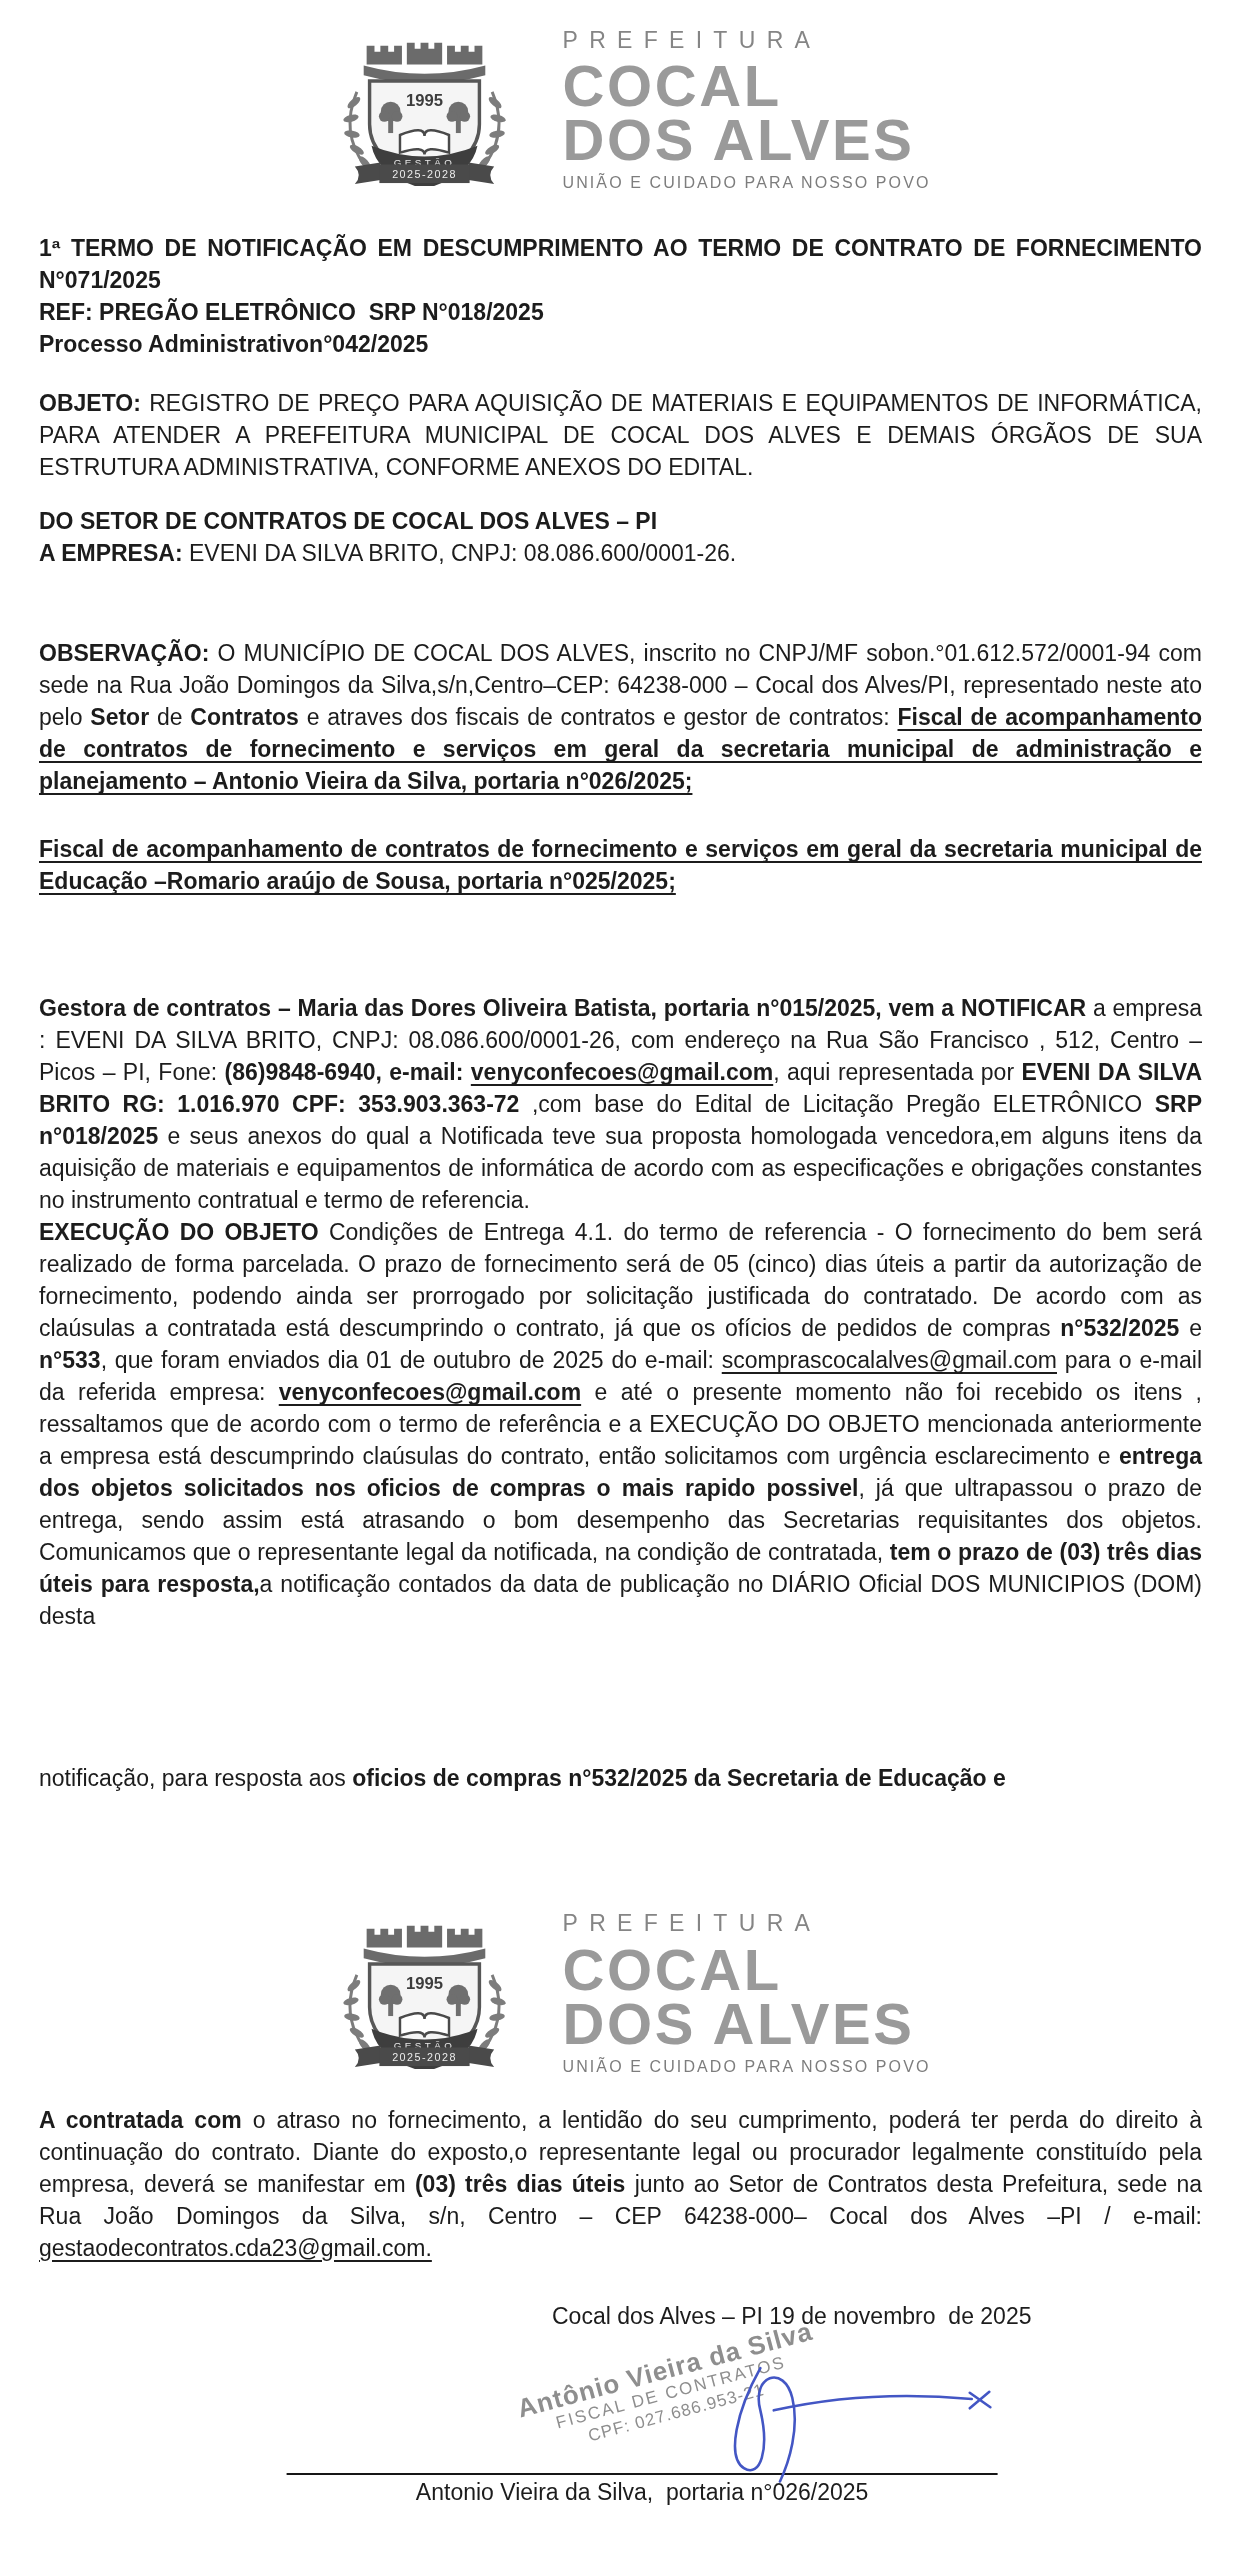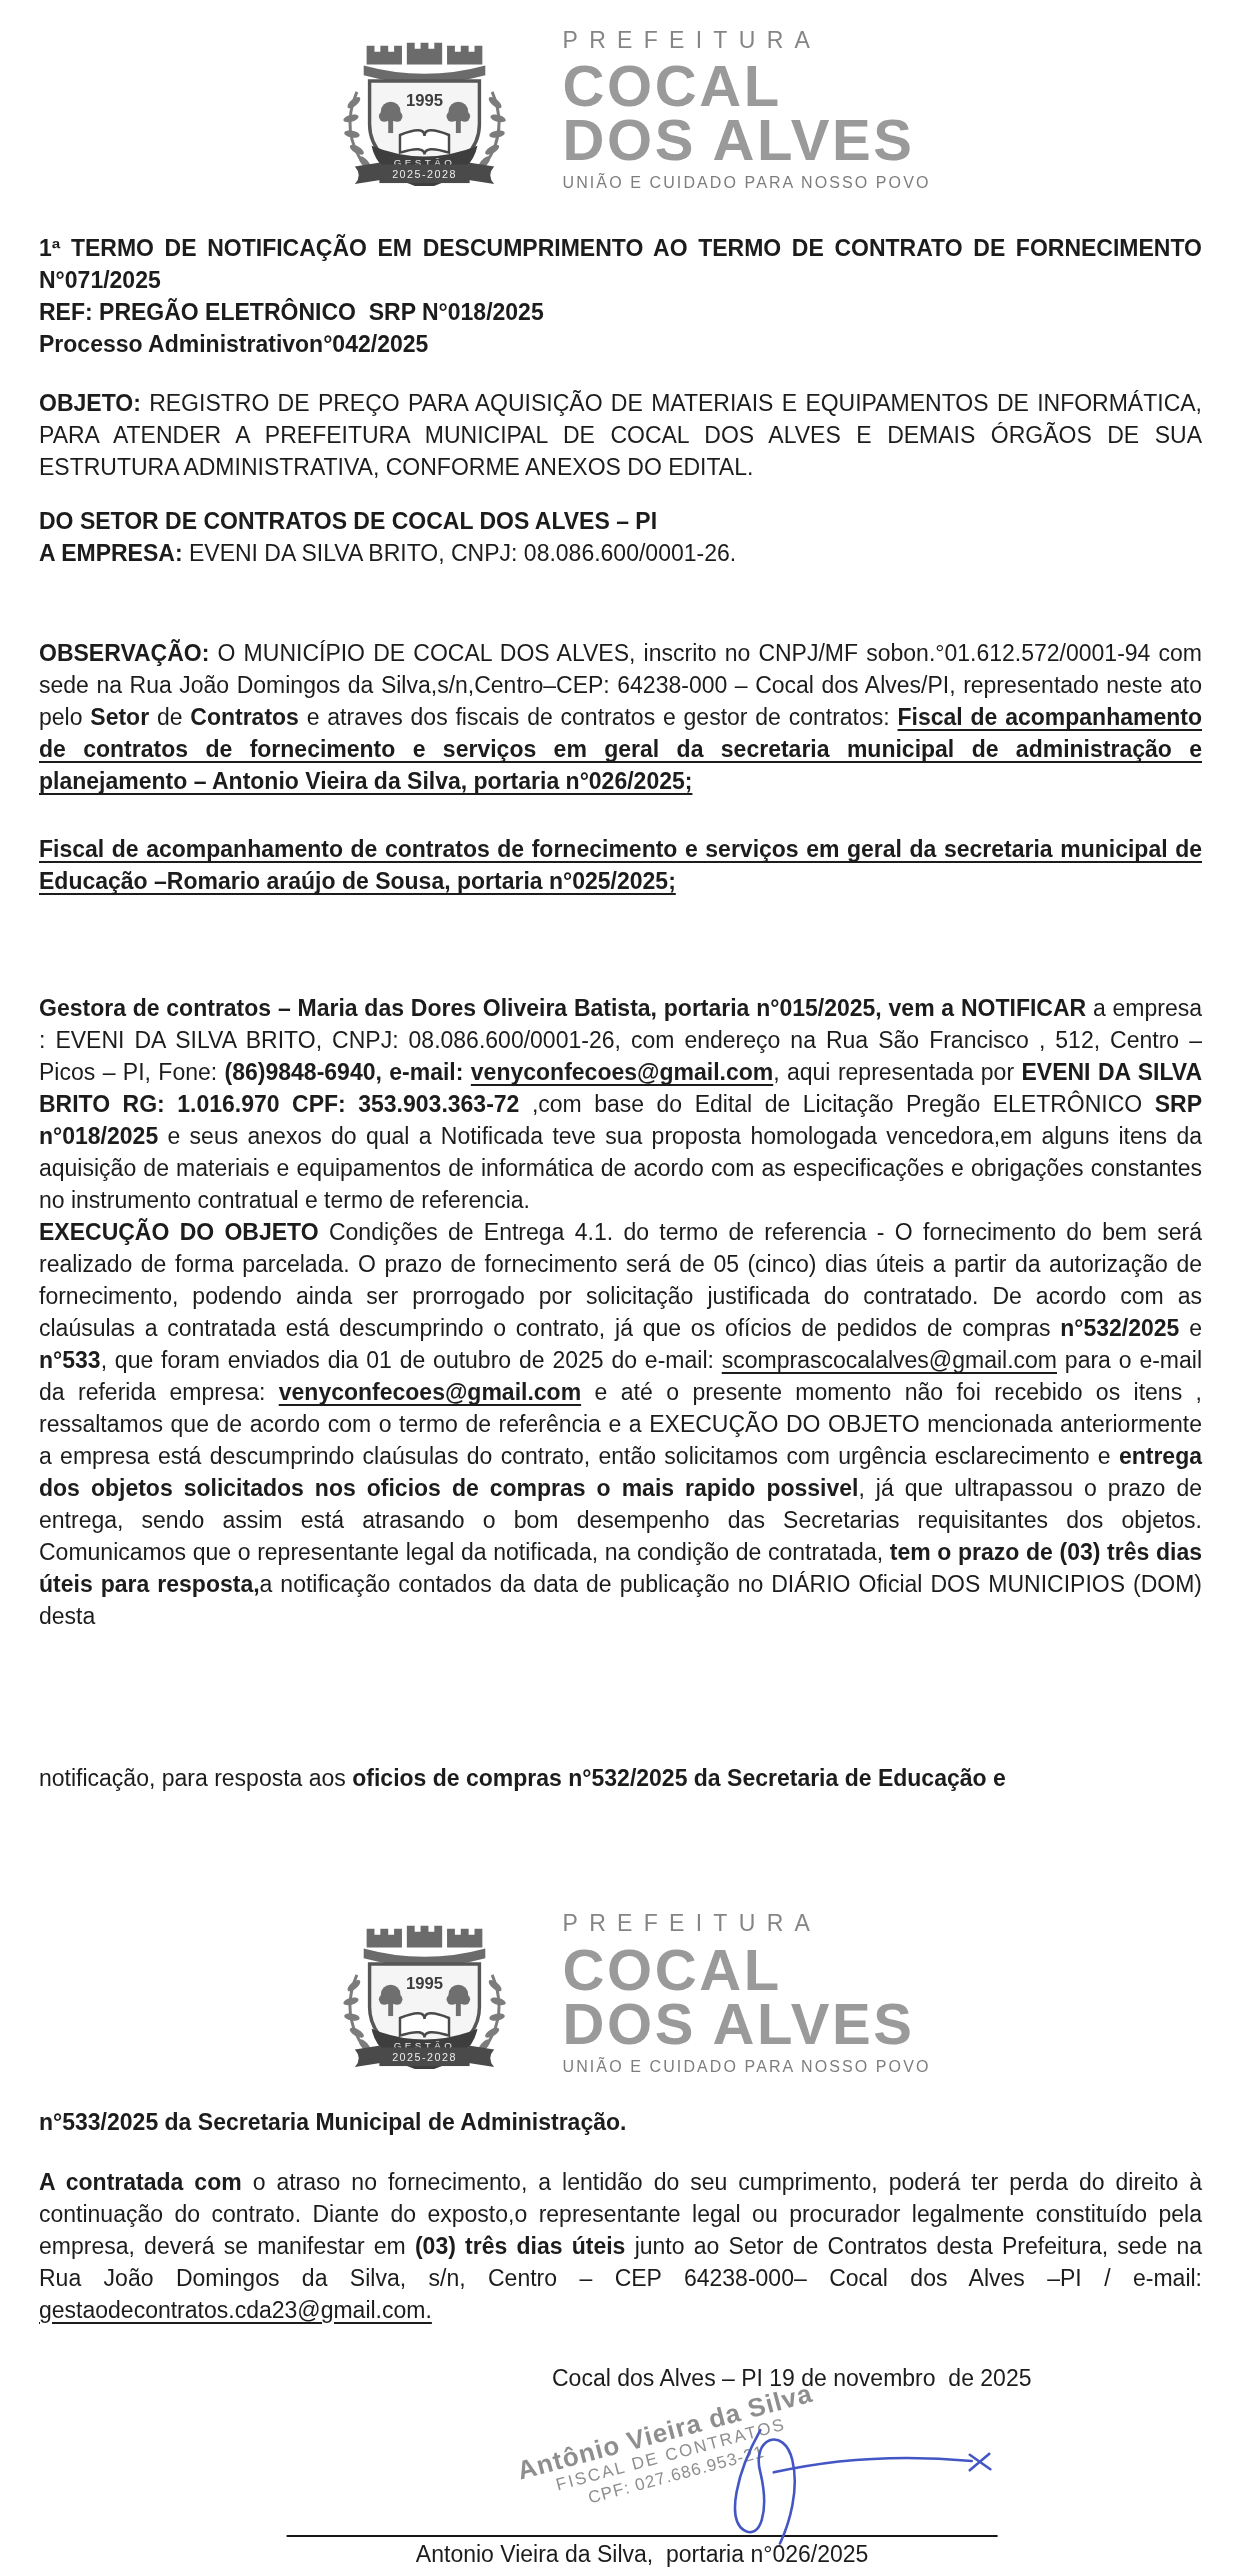--- a/index.html
+++ b/index.html
@@ -191,21 +191,20 @@
     </svg>
     <div class="logo-text">
       <div class="logo-pref">PREFEITURA</div>
       <div class="logo-city">COCAL</div>
       <div class="logo-city">DOS ALVES</div>
       <div class="logo-tag">UNIÃO E CUIDADO PARA NOSSO POVO</div>
     </div>
   </div>
 
   <div class="content">
-    <p class="admin-line"><span class="b">n°533/2025 da Secretaria Municipal de Administração.</span></p>
 
     <p class="just contratada"><span class="b">A contratada com</span><span> o atraso no fornecimento, a lentidão do seu cumprimento, poderá  ter perda do direito à continuação do contrato. Diante do exposto,o representante legal ou procurador legalmente constituído pela empresa, deverá se manifestar em </span><span class="b">(03) três dias úteis</span><span> junto ao Setor de Contratos desta Prefeitura, sede na Rua João Domingos da Silva, s/n, Centro – CEP 64238-000– Cocal dos Alves –PI / e-mail: </span><span class="u">gestaodecontratos.cda23@gmail.com.</span></p>
 
     <div class="date-line pre">Cocal dos Alves – PI 19 de novembro  de 2025</div>
 
     <div class="sig-block">
       <div class="sig-art sig-art-1">
         <div class="stamp" style="left:479px;top:5.2px;transform:rotate(-15deg);">
           <div class="s1">Antônio Vieira da Silva</div>
           <div class="s2">FISCAL DE CONTRATOS</div>

